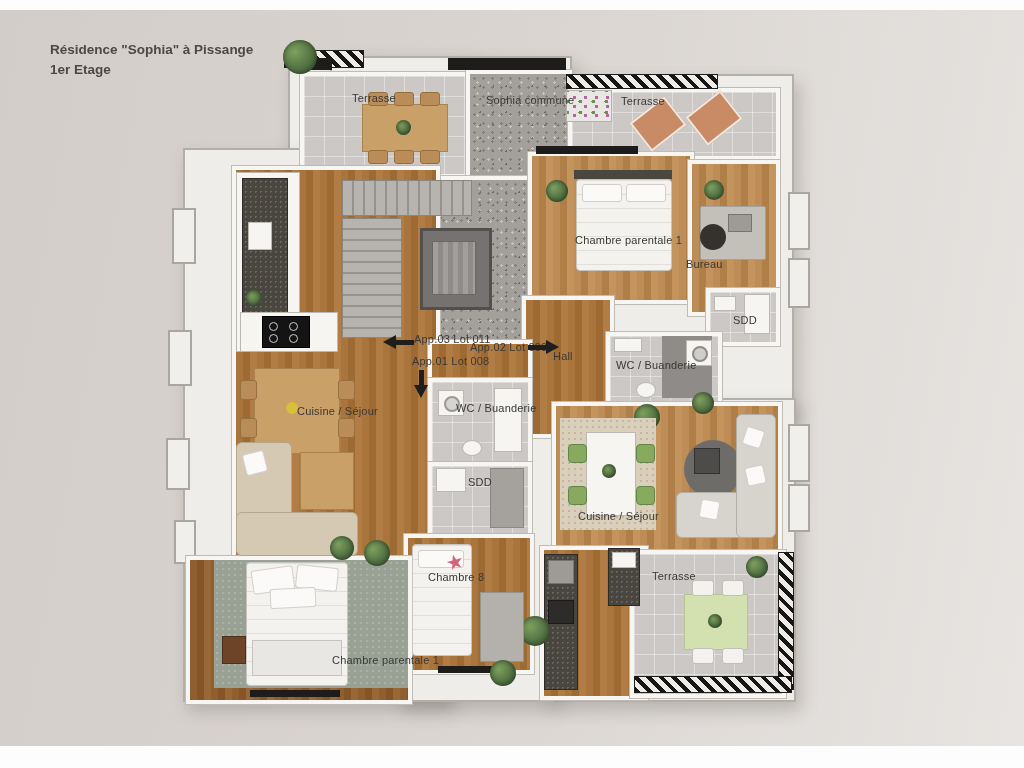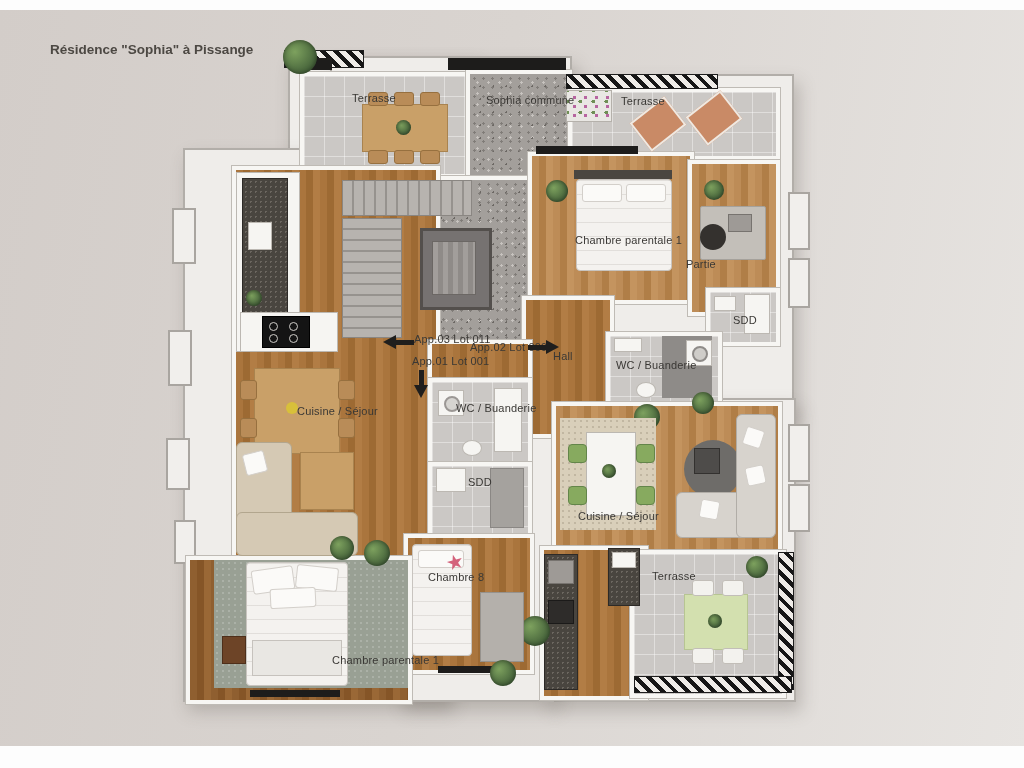--- a/index.html
+++ b/index.html
@@ -78,20 +78,21 @@
 </style>
 </head>
 <body>
 
 <div class="stage">
   <div class="strip top"></div>
   <div class="strip bottom"></div>
 
   <div class="title">
     <div>Résidence "Sophia" à Pissange</div>
+    <div>1er Etage</div>
   </div>
 
   <div class="mass" style="left:288px;top:56px;width:185px;height:122px"></div>
   <div class="mass" style="left:330px;top:56px;width:238px;height:292px"></div>
   <div class="mass" style="left:522px;top:74px;width:268px;height:338px"></div>
   <div class="mass" style="left:545px;top:398px;width:247px;height:300px"></div>
   <div class="mass" style="left:183px;top:148px;width:262px;height:550px"></div>
   <div class="mass" style="left:398px;top:328px;width:152px;height:370px"></div>
 
   <div class="baywin" style="left:172px;top:208px;width:20px;height:52px"></div>
@@ -247,36 +248,36 @@
   <div class="f pillow" style="left:270px;top:588px;width:44px;height:18px;transform:rotate(-3deg)"></div>
   <div class="f" style="left:252px;top:640px;width:88px;height:34px;background:#e9e7e3;border:1px solid #c6c2bd;position:absolute"></div>
   <div class="f" style="left:222px;top:636px;width:22px;height:26px;background:#6d4427;border:1px solid #4e2f1a;position:absolute"></div>
   <div class="f plant" style="left:364px;top:540px;width:26px;height:26px"></div>
   <div class="f plant" style="left:490px;top:660px;width:26px;height:26px"></div>
 
   <div class="lbl" style="left:352px;top:92px">Terrasse</div>
   <div class="lbl" style="left:486px;top:94px">Sophia commune</div>
   <div class="lbl" style="left:621px;top:95px">Terrasse</div>
   <div class="lbl" style="left:575px;top:234px">Chambre parentale 1</div>
-  <div class="lbl" style="left:686px;top:258px">Partie</div>
+  <div class="lbl" style="left:686px;top:258px">Bureau</div>
   <div class="lbl" style="left:733px;top:314px">SDD</div>
   <div class="lbl" style="left:616px;top:359px">WC / Buanderie</div>
   <div class="lbl" style="left:553px;top:350px">Hall</div>
   <div class="lbl" style="left:456px;top:402px">WC / Buanderie</div>
   <div class="lbl" style="left:468px;top:476px">SDD</div>
   <div class="lbl" style="left:297px;top:405px">Cuisine / Séjour</div>
   <div class="lbl" style="left:578px;top:510px">Cuisine / Séjour</div>
   <div class="lbl" style="left:428px;top:571px">Chambre 8</div>
   <div class="lbl" style="left:332px;top:654px">Chambre parentale 1</div>
   <div class="lbl" style="left:652px;top:570px">Terrasse</div>
 
   <div class="lbl" style="left:414px;top:333px">App.03 Lot 011</div>
   <div class="abar" style="left:396px;top:340px;width:18px;height:5px"></div>
   <div class="tri tri-left" style="left:383px;top:335px"></div>
 
   <div class="lbl" style="left:470px;top:341px">App.02 Lot 009</div>
   <div class="abar" style="left:528px;top:345px;width:18px;height:5px"></div>
   <div class="tri tri-right" style="left:546px;top:340px"></div>
 
-  <div class="lbl" style="left:412px;top:355px">App.01 Lot 001</div>
+  <div class="lbl" style="left:412px;top:355px">App.01 Lot 008</div>
   <div class="abar" style="left:419px;top:370px;width:5px;height:15px"></div>
   <div class="tri tri-down" style="left:414px;top:385px"></div>
 </div>
 
 </body></html>

